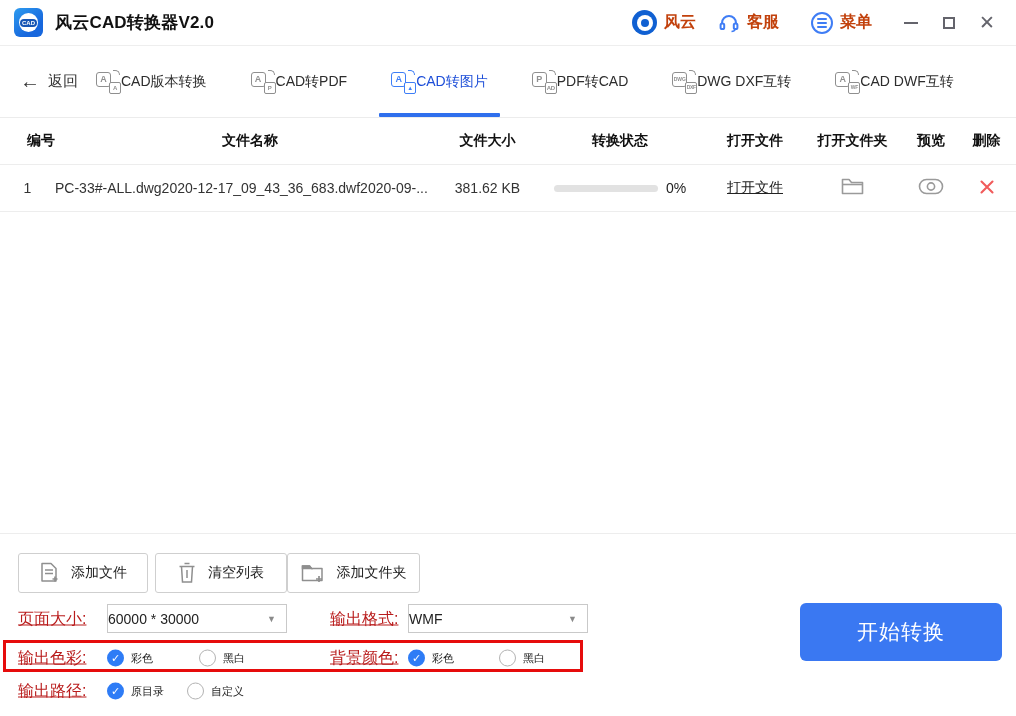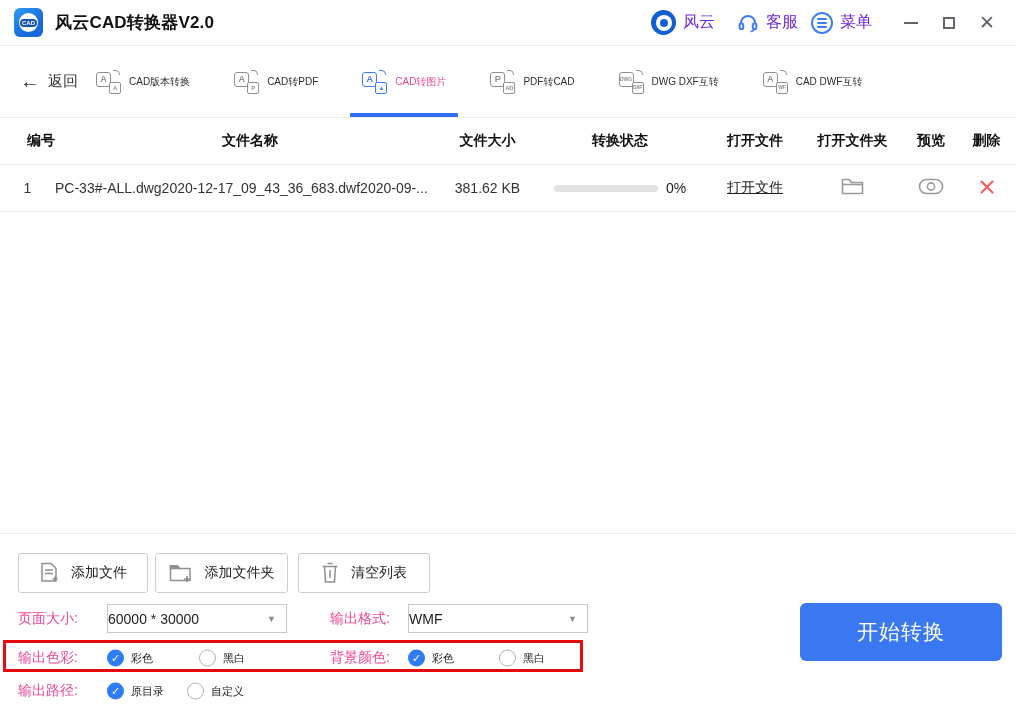--- a/index.html
+++ b/index.html
@@ -25,21 +25,21 @@
     width:19px; height:19px; border-radius:50%; background:#fff;
     display:flex; align-items:center; justify-content:center;
   }
   .applogo .cadoval {
     background:#1655b4; color:#fff; font-size:6px; font-weight:bold;
     border-radius:6px; padding:1px 2px; line-height:1;
   }
   .apptitle { font-size:17px; font-weight:700; color:#111; margin-left:12px; letter-spacing:.2px; }
   .tb-right { margin-left:auto; display:flex; align-items:center; }
   .tb-item { display:flex; align-items:center; cursor:pointer; }
-  .tb-label { font-size:16px; color:#6d28d9; margin-left:7px; }
+  .tb-label { font-size:16px; color:#c2410c; margin-left:7px;font-weight:bold; }
   .fylogo { width:25px; height:25px; border-radius:50%; background:#1060d2;
     display:flex; align-items:center; justify-content:center; }
   .fylogo .w { width:16px; height:16px; border-radius:50%; background:#fff;
     display:flex; align-items:center; justify-content:center; }
   .fylogo .c { width:8px; height:8px; border-radius:50%; background:#1060d2; }
   .menucirc { width:22px; height:22px; border-radius:50%; border:2px solid #3f7df5;
     display:flex; align-items:center; justify-content:center; }
   .menulines { width:10px; height:2px; background:#3f7df5;
     box-shadow:0 -4px 0 #3f7df5, 0 4px 0 #3f7df5; border-radius:1px; }
   .winbtns { display:flex; align-items:center; margin-left:24px; }
@@ -53,23 +53,23 @@
   .tabbar {
     position:absolute; left:0; top:46px; width:1016px; height:72px;
     display:flex; align-items:center; border-bottom:1px solid #ececec; background:#fff;
   }
   .backbtn { display:flex; align-items:center; margin-left:20px; cursor:pointer; width:76px; flex:0 0 auto; }
   .backarrow { font-size:20px; color:#333; margin-right:8px; }
   .backlabel { font-size:15px; color:#333; }
   .tabs { display:flex; align-items:stretch; height:100%; flex:1; }
   .tab { position:relative; display:flex; align-items:center; cursor:pointer;
     margin-right:44px; color:#2d2d2d; }
-  .tab .tlabel { font-size:10px; margin-left:8px; white-space:nowrap; }
+  .tab .tlabel { font-size:14px; white-space:nowrap; }
   .tab.active { color:#3d7ef7; }
-  .tab.active .tlabel { color:#ec4899; }
+  .tab.active .tlabel { color:#1d4ed8; }
   .tab.active::after {
     content:""; position:absolute; left:-12px; right:-12px; bottom:0; height:4px;
     background:#2f6fed; border-radius:1px;
   }
   
   .tabicon { position:relative; width:25px; height:24px; flex:0 0 auto; }
   .tabicon .m {
     position:absolute; left:0; top:2px; width:15px; height:15px;
     border:1.5px solid #8f8f8f; border-radius:3px; background:#fff;
     font-style:normal; font-weight:bold; font-size:9px; color:#8f8f8f;
@@ -119,21 +119,21 @@
   }
   .actbtn .blabel { margin-left:12px; }
   .b1 { width:130px; margin-right:7px; }
   .b2 { width:133px; margin-right:10px; }
   .b3 { width:132px; }
 
   .optrow { position:absolute; left:0; width:620px; height:29px; }
   .row-selects { top:604px; }
   .row-colors  { top:645px; height:26px;padding-left:9px; }
   .row-path    { top:678px; height:26px; }
-  .flabel { position:absolute; top:50%; transform:translateY(-50%); font-size:14px; color:#ec4899; white-space:nowrap; }
+  .flabel { position:absolute; top:50%; transform:translateY(-50%); font-size:16px; color:#b91c1c; white-space:nowrap;text-decoration:underline; }
   .sel {
     position:absolute; top:0; width:180px; height:29px; border:1px solid #c9c9c9;
     background:#fff; display:flex; align-items:center; justify-content:flex-start;
     font-size:14px; color:#222; cursor:pointer;
   }
   .sel .caret { position:absolute; right:10px; font-size:9px; color:#8a8a8a; }
   .radio {
     position:absolute; top:50%; transform:translateY(-50%);
     width:17px; height:17px; border-radius:50%; cursor:pointer;
     display:flex; align-items:center; justify-content:center;
@@ -171,21 +171,21 @@
 
     <div class="tb-right">
       <div class="tb-item" style="margin-right:22px;">
         <span class="fylogo">
             <span class="w">
               <span class="c"></span>
             </span>
           </span>
         <span class="tb-label">风云</span>
       </div>
-      <div class="tb-item" style="margin-right:13px;">
+      <div class="tb-item" style="margin-right:32px;">
         <span>
           <svg width="22" height="22" viewBox="0 0 22 22" fill="none" stroke="#3f7df5" stroke-width="2">
             <path d="M4 13 v-2 a7 7 0 0 1 14 0 v2"></path>
             <rect x="2.6" y="11.5" width="3.6" height="5.5" rx="1.6" fill="#fff"></rect>
             <rect x="15.8" y="11.5" width="3.6" height="5.5" rx="1.6" fill="#fff"></rect>
             <path d="M17.5 17 q-1 2.5 -4 2.5" stroke-width="1.6"></path>
           </svg>
         </span>
         <span class="tb-label">客服</span>
       </div>
@@ -326,41 +326,41 @@
     <button class="actbtn b1">
       <span>
         <svg width="20" height="23" viewBox="0 0 20 23" fill="none" stroke="#8f8f8f" stroke-width="1.5">
           <path d="M3 1.5 h9 l5 5 v12.5 h-14 z" stroke-linejoin="round"></path>
           <path d="M6 8 h8 M6 11.5 h8"></path>
           <path d="M13.5 17 h5 M16 14.5 v5" stroke-width="1.7"></path>
         </svg>
       </span>
       <span class="blabel">添加文件</span>
     </button>
-    <button class="actbtn b2">
-      <span>
-        <svg width="24" height="21" viewBox="0 0 24 21" fill="none" stroke="#8f8f8f" stroke-width="1.5">
-          <path d="M1.5 3 h7 l2 2.5 h10.5 v12 h-19.5 z" stroke-linejoin="round"></path>
-          <path d="M1.5 3 h7 l2 2.5 h-9 z" fill="#8f8f8f"></path>
-          <path d="M15 16 h6 M18 13 v6" stroke-width="1.7"></path>
-        </svg>
-      </span>
-      <span class="blabel">添加文件夹</span>
-    </button>
     <button class="actbtn b3">
       <span>
         <svg width="18" height="22" viewBox="0 0 18 22" fill="none" stroke="#8f8f8f" stroke-width="1.5">
           <path d="M1.5 4.5 h15"></path>
           <path d="M6.5 1.5 h5"></path>
           <path d="M3.5 4.5 l1 15.5 h9 l1 -15.5"></path>
           <path d="M9 8 v8"></path>
         </svg>
       </span>
       <span class="blabel">清空列表</span>
     </button>
+    <button class="actbtn b2">
+      <span>
+        <svg width="24" height="21" viewBox="0 0 24 21" fill="none" stroke="#8f8f8f" stroke-width="1.5">
+          <path d="M1.5 3 h7 l2 2.5 h10.5 v12 h-19.5 z" stroke-linejoin="round"></path>
+          <path d="M1.5 3 h7 l2 2.5 h-9 z" fill="#8f8f8f"></path>
+          <path d="M15 16 h6 M18 13 v6" stroke-width="1.7"></path>
+        </svg>
+      </span>
+      <span class="blabel">添加文件夹</span>
+    </button>
   </div>
 
   <div class="optrow row-selects">
     <span class="flabel" style="left:18px;">页面大小:</span>
     <div class="sel" style="left:107px;">
       <span>60000 * 30000</span>
       <span class="caret">▼</span>
     </div>
     <span class="flabel" style="left:330px;">输出格式:</span>
     <div class="sel" style="left:408px;">

